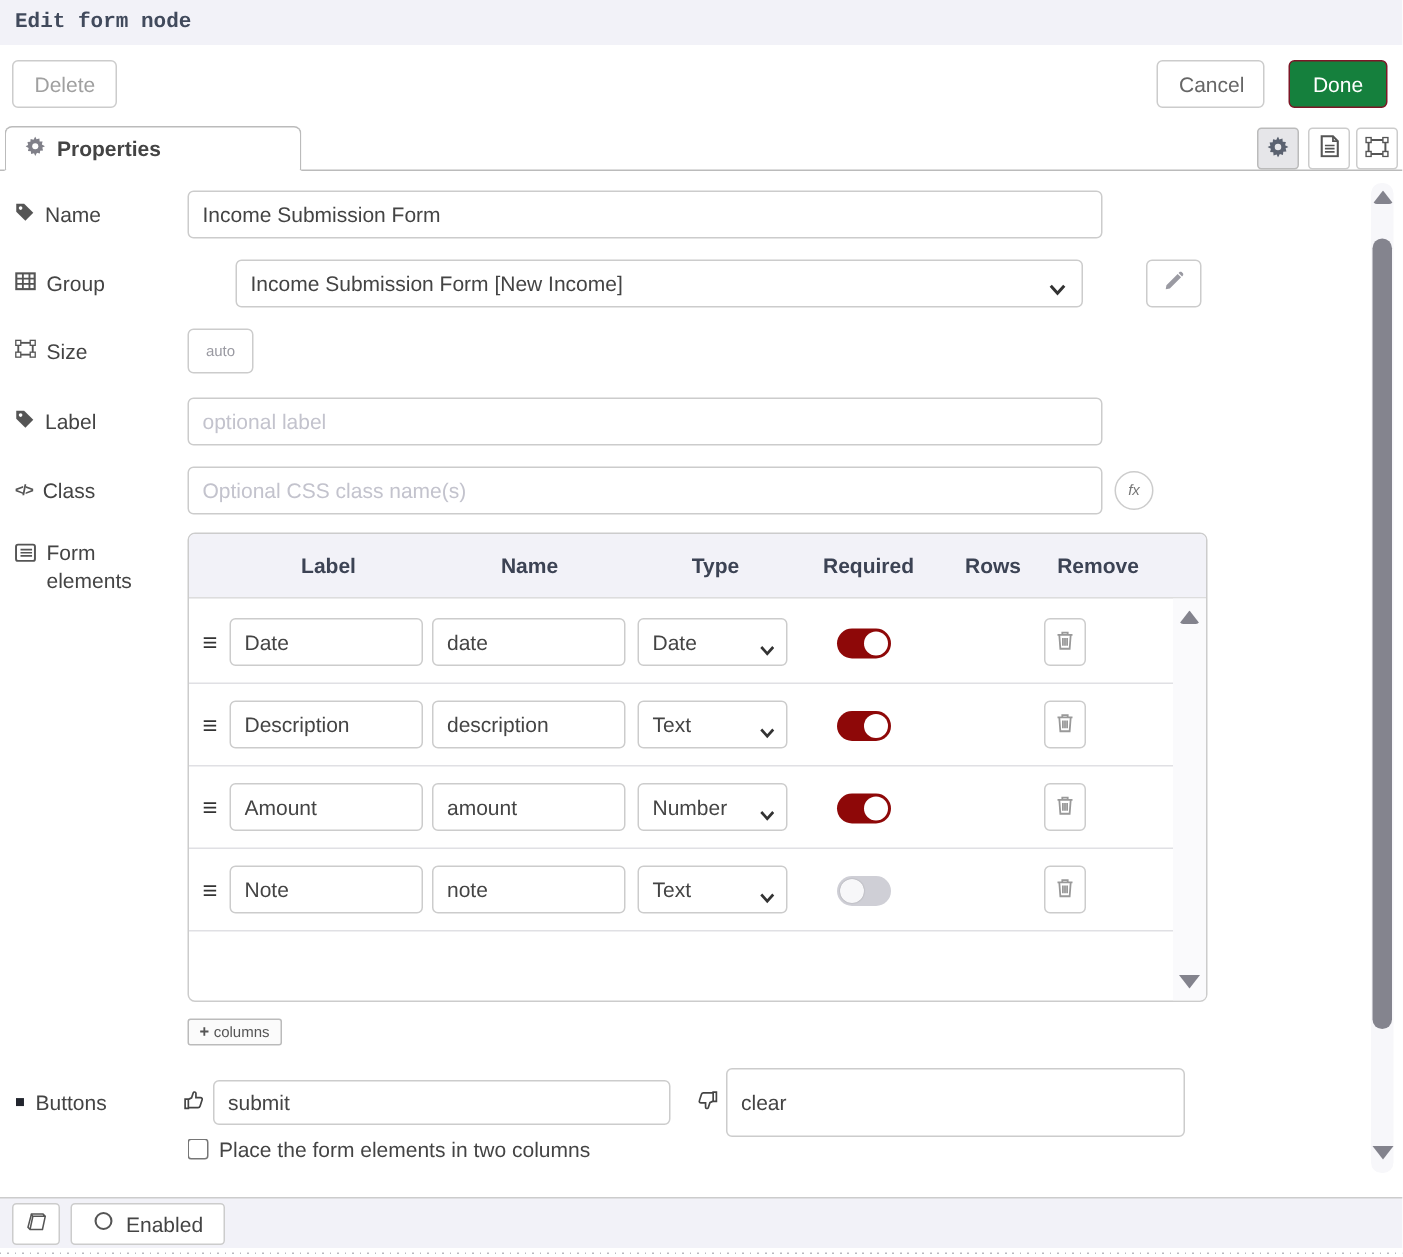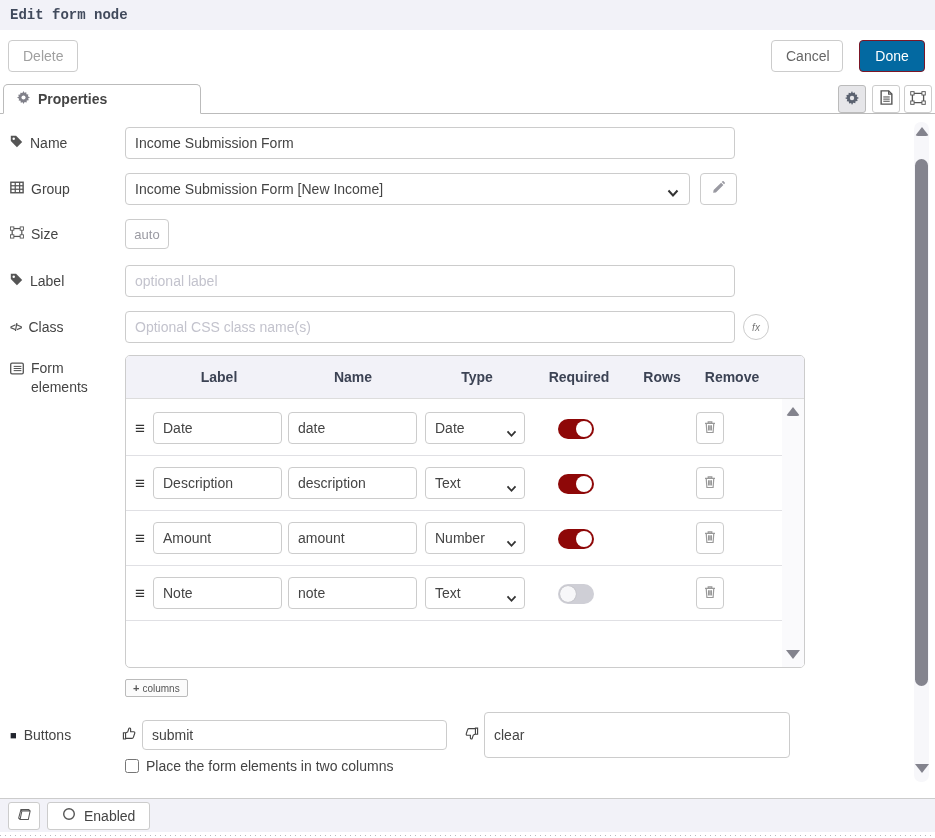--- a/index.html
+++ b/index.html
@@ -22,21 +22,21 @@
   .actionbar { position: relative; height: 54px; background: #fff; }
   .btn {
     height: 32px; border: 1px solid #ccc; border-radius: 4px;
     background: #fff; font-family: inherit; font-size: 14px;
     padding: 0 14px; color: #777; cursor: pointer;
   }
   .delete-btn { position: absolute; left: 8px; top: 10px; color: #a0a0a0; text-align: right; }
   .cancel-btn { position: absolute; right: 92px; top: 10px; width: 72px; color: #666; }
   .done-btn {
     position: absolute; right: 10px; top: 10px; width: 66px;
-    background: #0369a1; border-color: #7c1626; color: #fff;
+    background: #15803d; border-color: #7c1626; color: #fff;
   }
 
   
   .tabbar { position: relative; height: 30px; border-bottom: 1px solid #bbb; background: #fff; }
   .tab {
     position: absolute; left: 3px; top: 0; width: 198px; height: 30px;
     background: #fff; border: 1px solid #bbb; border-bottom: 1px solid #fff;
     border-radius: 5px 5px 0 0;
     display: flex; align-items: center; gap: 8px; padding-left: 13px;
     font-weight: bold; color: #444; z-index: 2; cursor: pointer;
@@ -67,28 +67,28 @@
     position: relative; width: 565px; height: 32px;
     border: 1px solid #ccc; border-radius: 4px; background: #fff;
     display: flex; align-items: center; padding: 0 30px 0 9px; cursor: pointer;
   }
   .select-box .chev { position: absolute; right: 10px; top: 11px; }
   .sq-btn {
     width: 37px; height: 32px; margin-left: 10px;
     border: 1px solid #ccc; border-radius: 4px; background: #fff;
     display: flex; align-items: center; justify-content: center; cursor: pointer;
   }
-  .auto-btn { width: 44px; height: 30px; padding: 0; color: #9a9aa2; font-size: 13px; }
+  .auto-btn { width: 44px; height: 30px; padding: 0; color: #9a9aa2; font-size: 10px; }
   .fx-btn {
     width: 26px; height: 26px; margin-left: 8px; border: 1px solid #ccc; border-radius: 50%;
     background: #fff; font-style: italic; font-size: 10px; color: #777;
     display: flex; align-items: center; justify-content: center; cursor: pointer;
   }
   .row-name   { top: 13px;  }
-  .row-group  { top: 59px;  }
+  .row-group  { top: 59px; gap: 32px;  }
   .row-size   { top: 105px; }
   .row-lab    { top: 151px; }
   .row-class  { top: 197px; }
 
   
   .fe-section { position: absolute; top: 241px; left: 10px; right: 0; }
   .fe-label { position: absolute; top: 4px; left: 0; width: 115px; display: flex; gap: 7px; }
   .fe-label .lbl-txt { width: 64px; line-height: 19px; }
   .fe-label svg { margin-top: 3px; flex-shrink: 0; }
   .fe-table {

